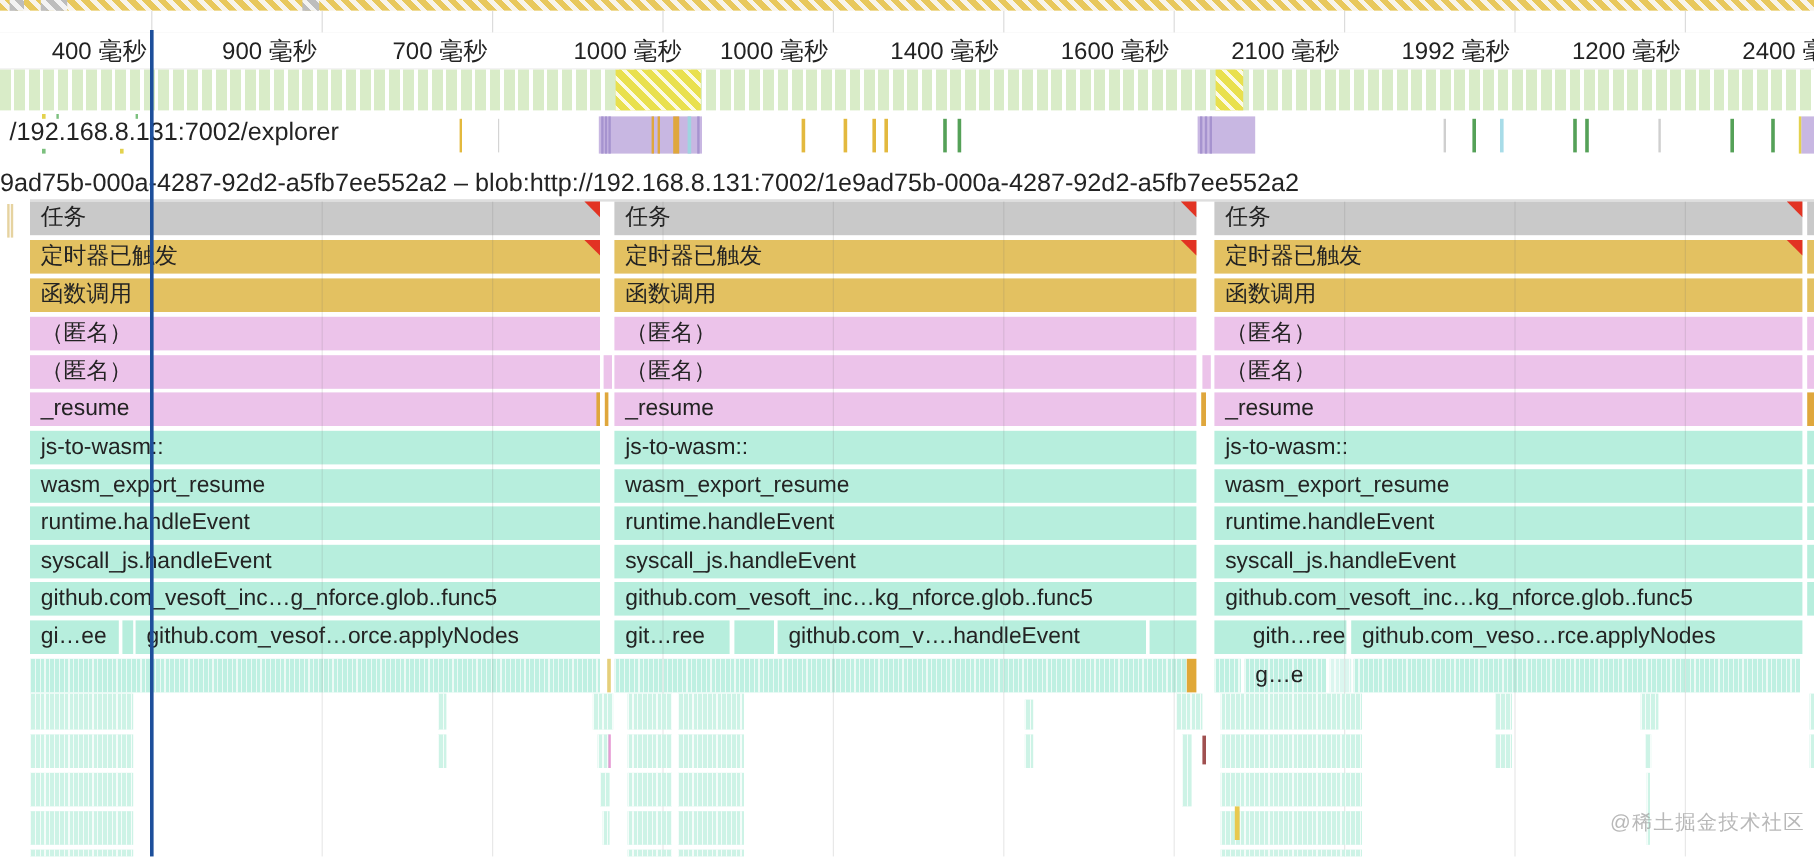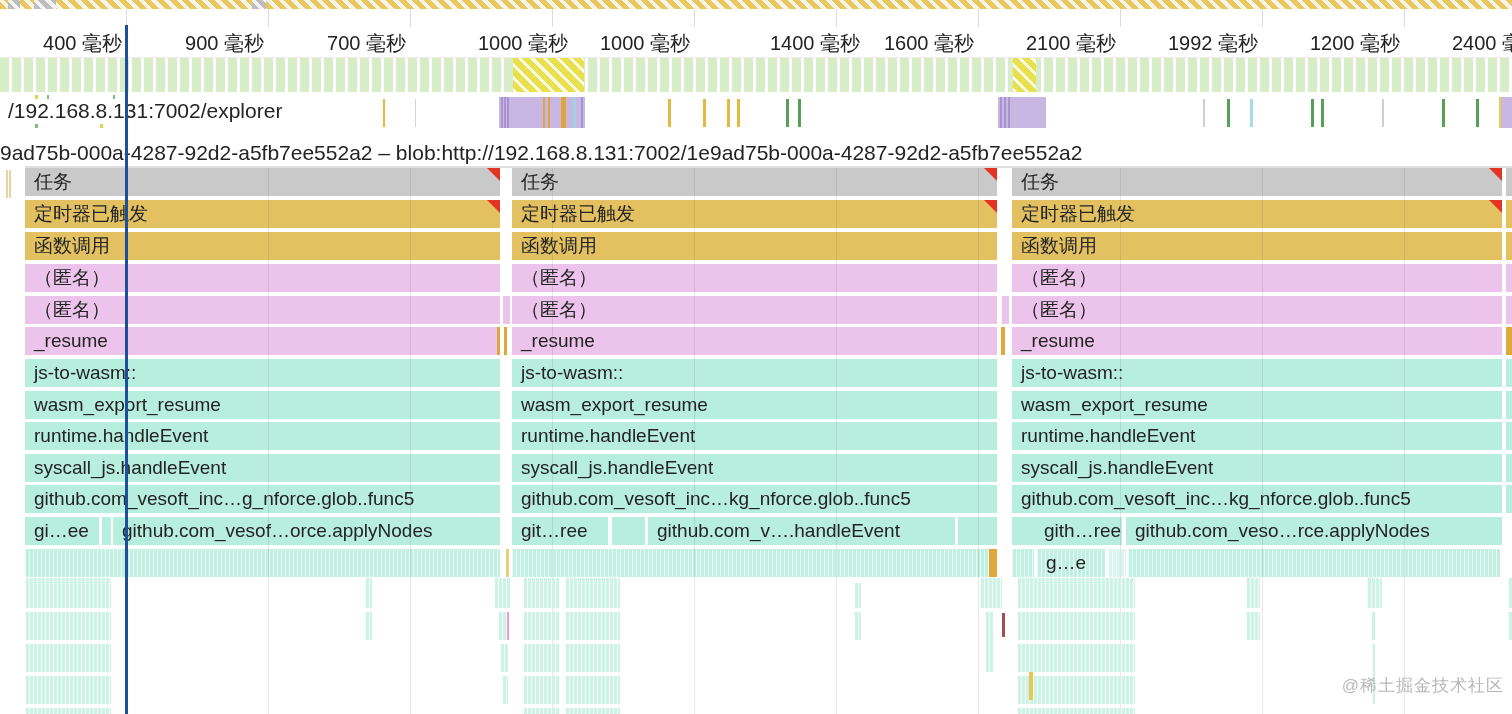--- a/index.html
+++ b/index.html
@@ -152,21 +152,21 @@
     <div class="abs minidiv" style="left: 410px;"></div>
     <div class="abs ruler-label" style="left: 250px; width: 156px;">700 毫秒</div>
     <div class="abs gridline" style="left: 410px;"></div>
     <div class="abs minidiv" style="left: 552px;"></div>
     <div class="abs ruler-label" style="left: 412px; width: 156px;">1000 毫秒</div>
     <div class="abs gridline" style="left: 552px;"></div>
     <div class="abs minidiv" style="left: 694px;"></div>
     <div class="abs ruler-label" style="left: 534px; width: 156px;">1000 毫秒</div>
     <div class="abs gridline" style="left: 694px;"></div>
     <div class="abs minidiv" style="left: 836px;"></div>
-    <div class="abs ruler-label" style="left: 704px; width: 156px;">1400 毫秒</div>
+    <div class="abs ruler-label" style="left: 676px; width: 156px;">1400 毫秒</div>
     <div class="abs gridline" style="left: 836px;"></div>
     <div class="abs minidiv" style="left: 978px;"></div>
     <div class="abs ruler-label" style="left: 818px; width: 156px;">1600 毫秒</div>
     <div class="abs gridline" style="left: 978px;"></div>
     <div class="abs minidiv" style="left: 1120px;"></div>
     <div class="abs ruler-label" style="left: 960px; width: 156px;">2100 毫秒</div>
     <div class="abs gridline" style="left: 1120px;"></div>
     <div class="abs minidiv" style="left: 1262px;"></div>
     <div class="abs ruler-label" style="left: 1102px; width: 156px;">1992 毫秒</div>
     <div class="abs gridline" style="left: 1262px;"></div>

